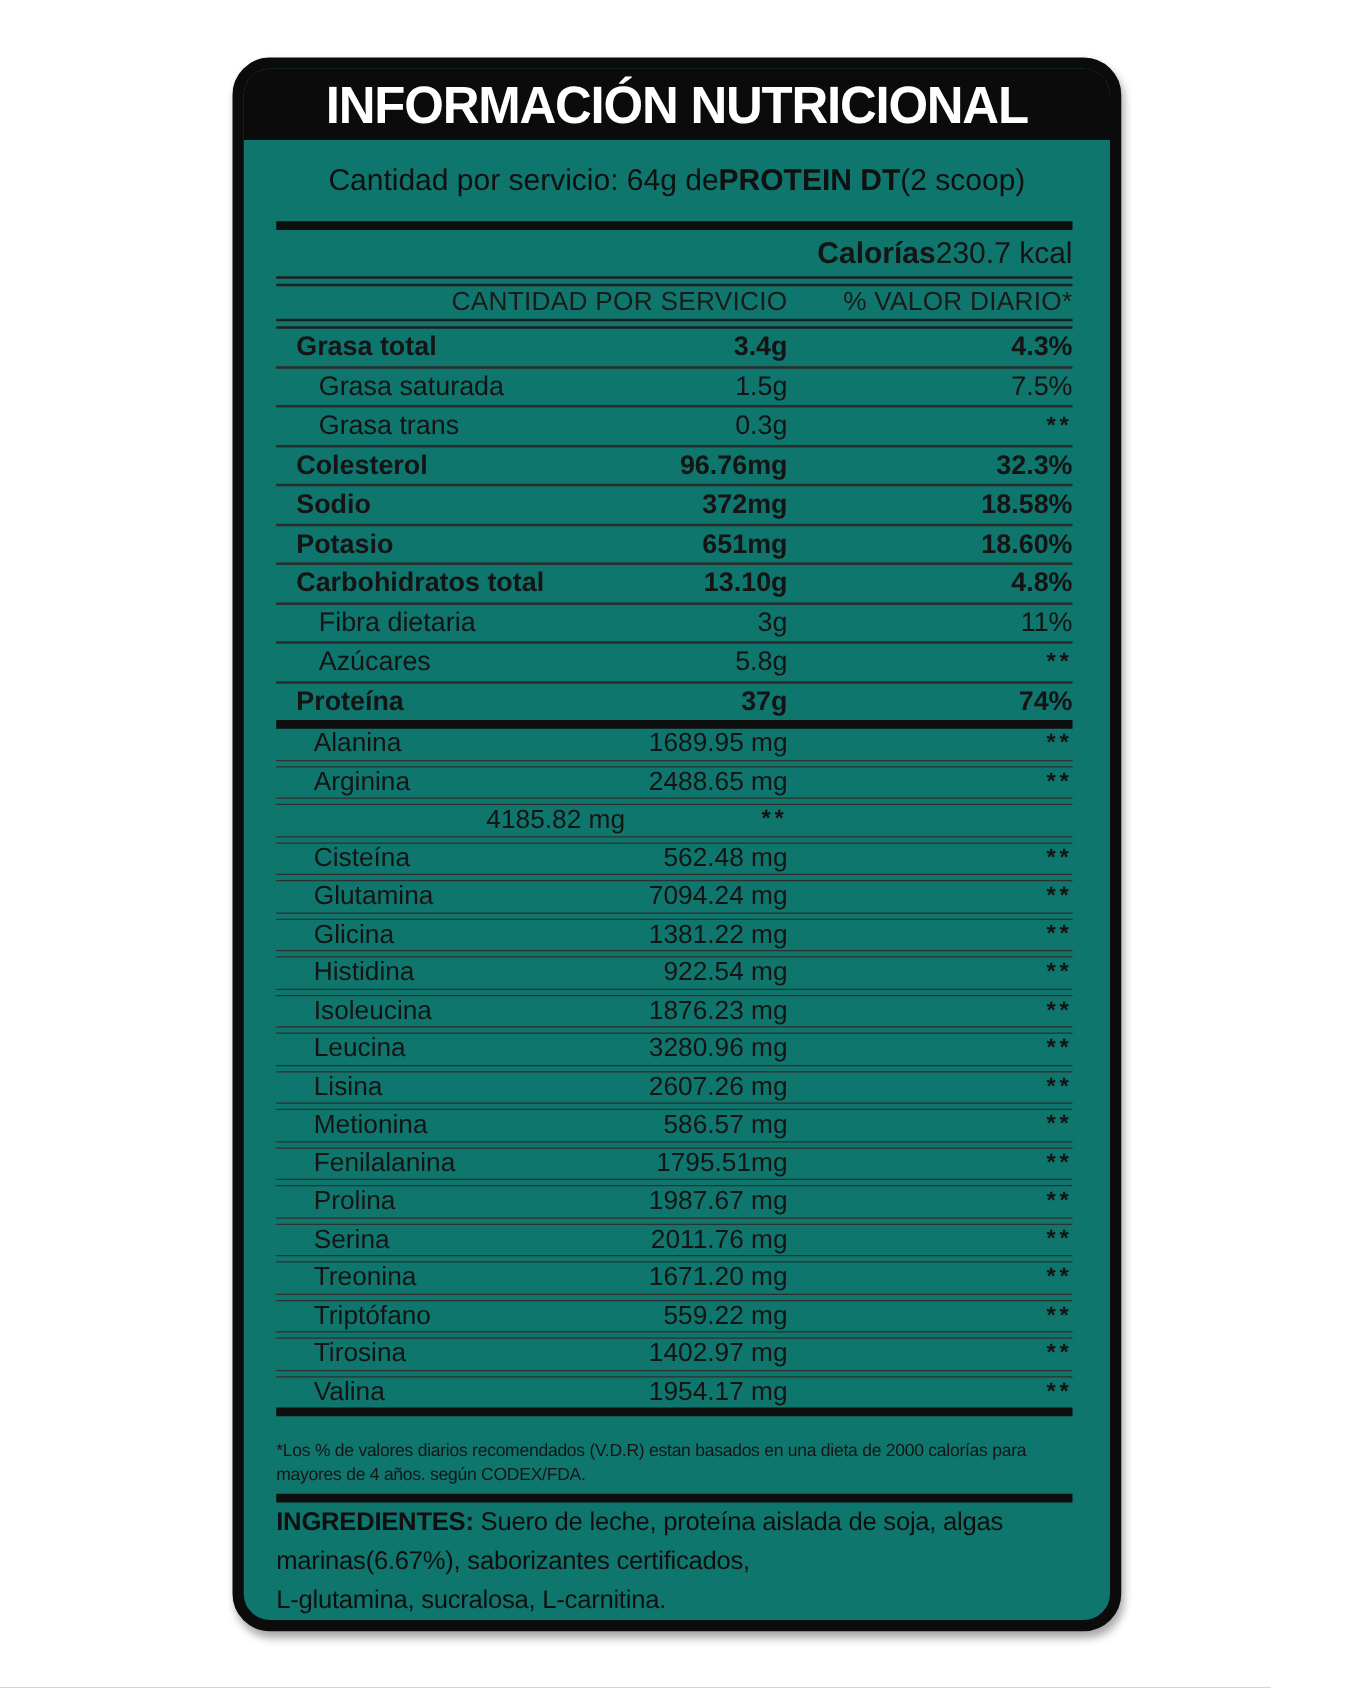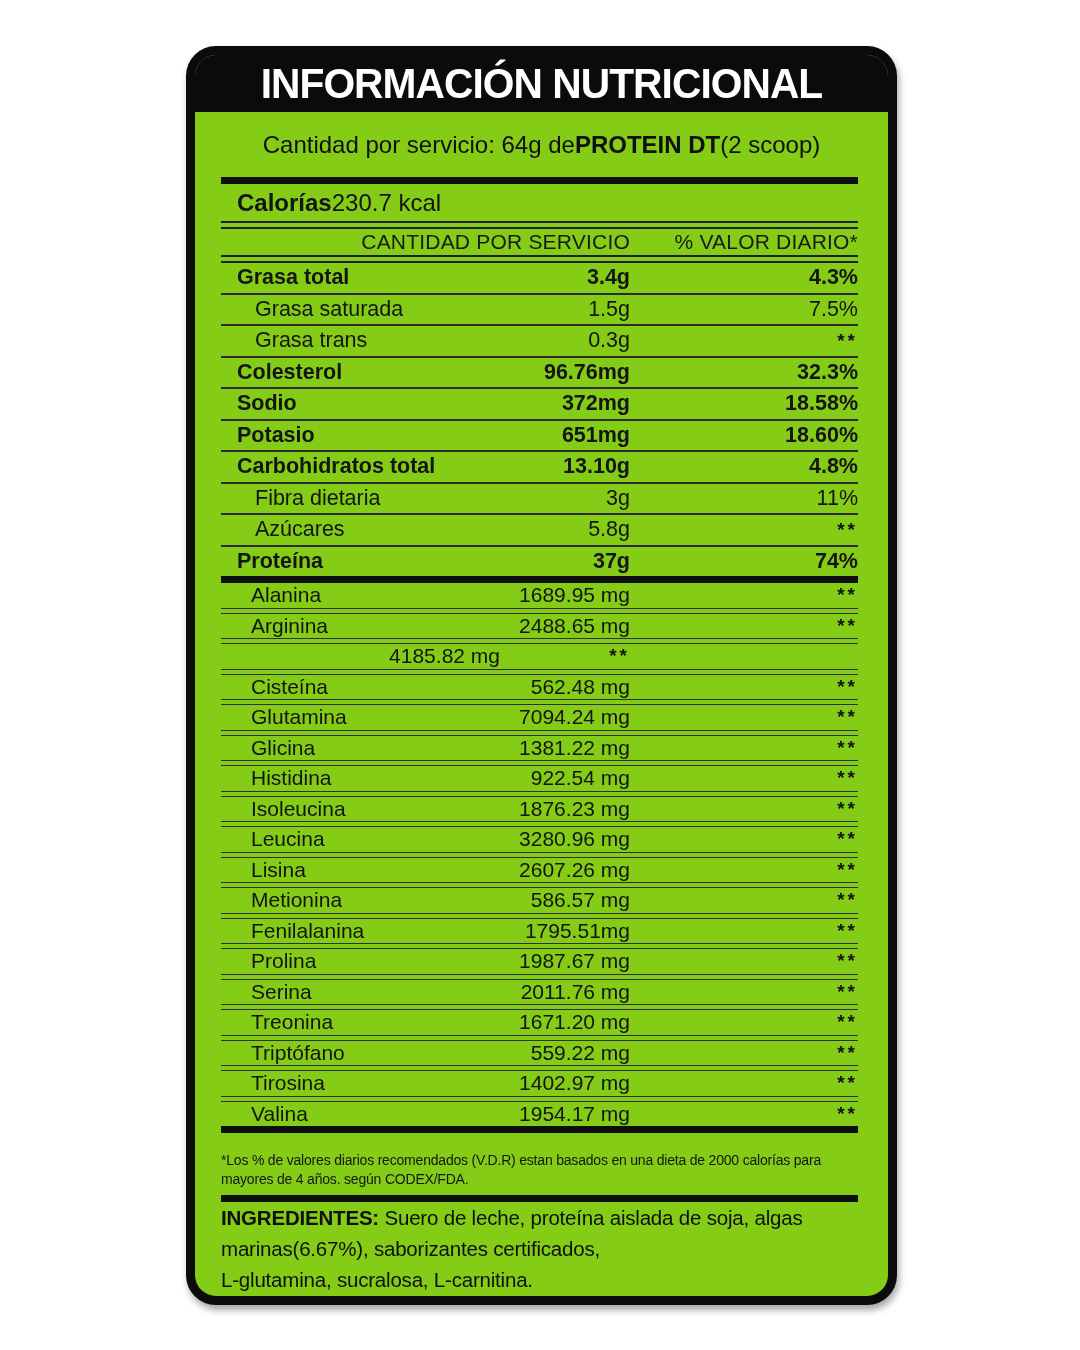--- a/index.html
+++ b/index.html
@@ -8,21 +8,21 @@
     background: #ffffff;
     font-family: "Liberation Sans", sans-serif;
     color: #141414;
     -webkit-font-smoothing: antialiased;
   }
   .label-card {
     position: absolute;
     left: 186px; top: 46px;
     width: 711px; height: 1259px;
     box-sizing: border-box;
-    background: #84cc16;
+    background: #0f766e;
     border: 9px solid #0b0b0b;
     border-radius: 30px;
     overflow: hidden;
     box-shadow: 2px 5px 7px rgba(0,0,0,0.35);
   }
   .header-band {
     height: 57px;
     background: #0b0b0b;
     display: flex; align-items: center; justify-content: center;
   }
@@ -39,21 +39,21 @@
     display: flex; align-items: center; justify-content: center;
     font-size: 24px;
     color: #101010;
     white-space: nowrap;
   }
   .serving .product { font-weight: 700; text-align: center; }
   .content { margin: 0 30px 0 26px; }
   .bar { height: 7px; background: #0e0e0e; }
   .calories-row {
     height: 37px;
-    display: flex; align-items: center; justify-content: flex-start;
+    display: flex; align-items: center; justify-content: flex-end;
     font-size: 24px;
   }
   .calories-row .cal-label { font-weight: 700; padding-left: 16px; }
   .rule-double {
     height: 8px;
     box-sizing: border-box;
     border-top: 2.5px solid #1f1f1f;
     border-bottom: 2.5px solid #1f1f1f;
   }
   .cols-row {

